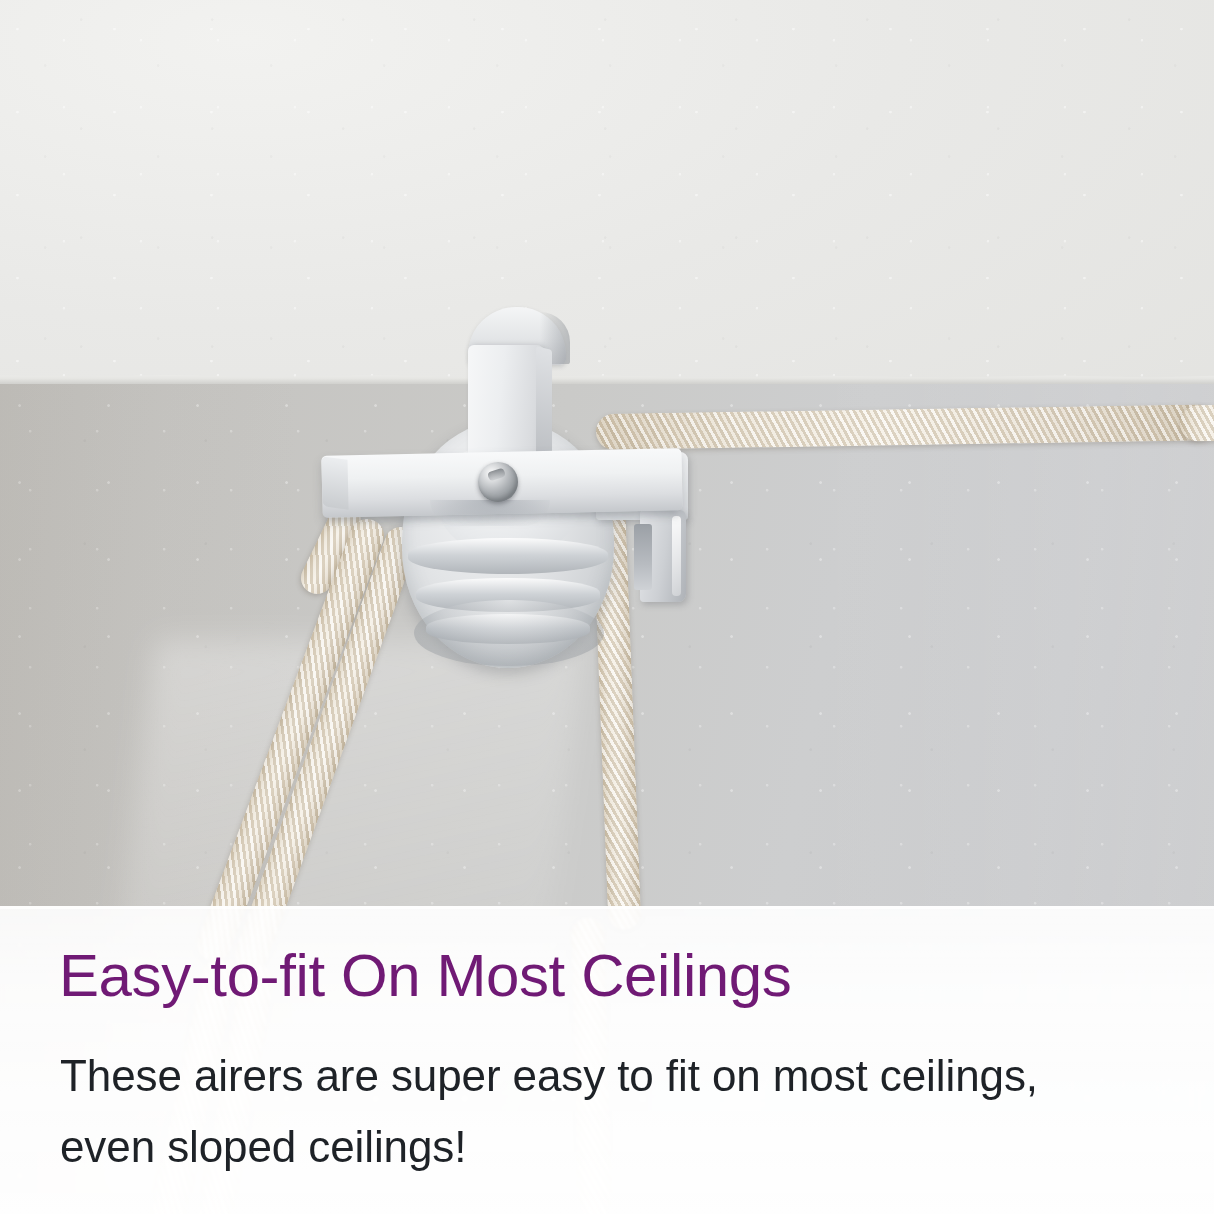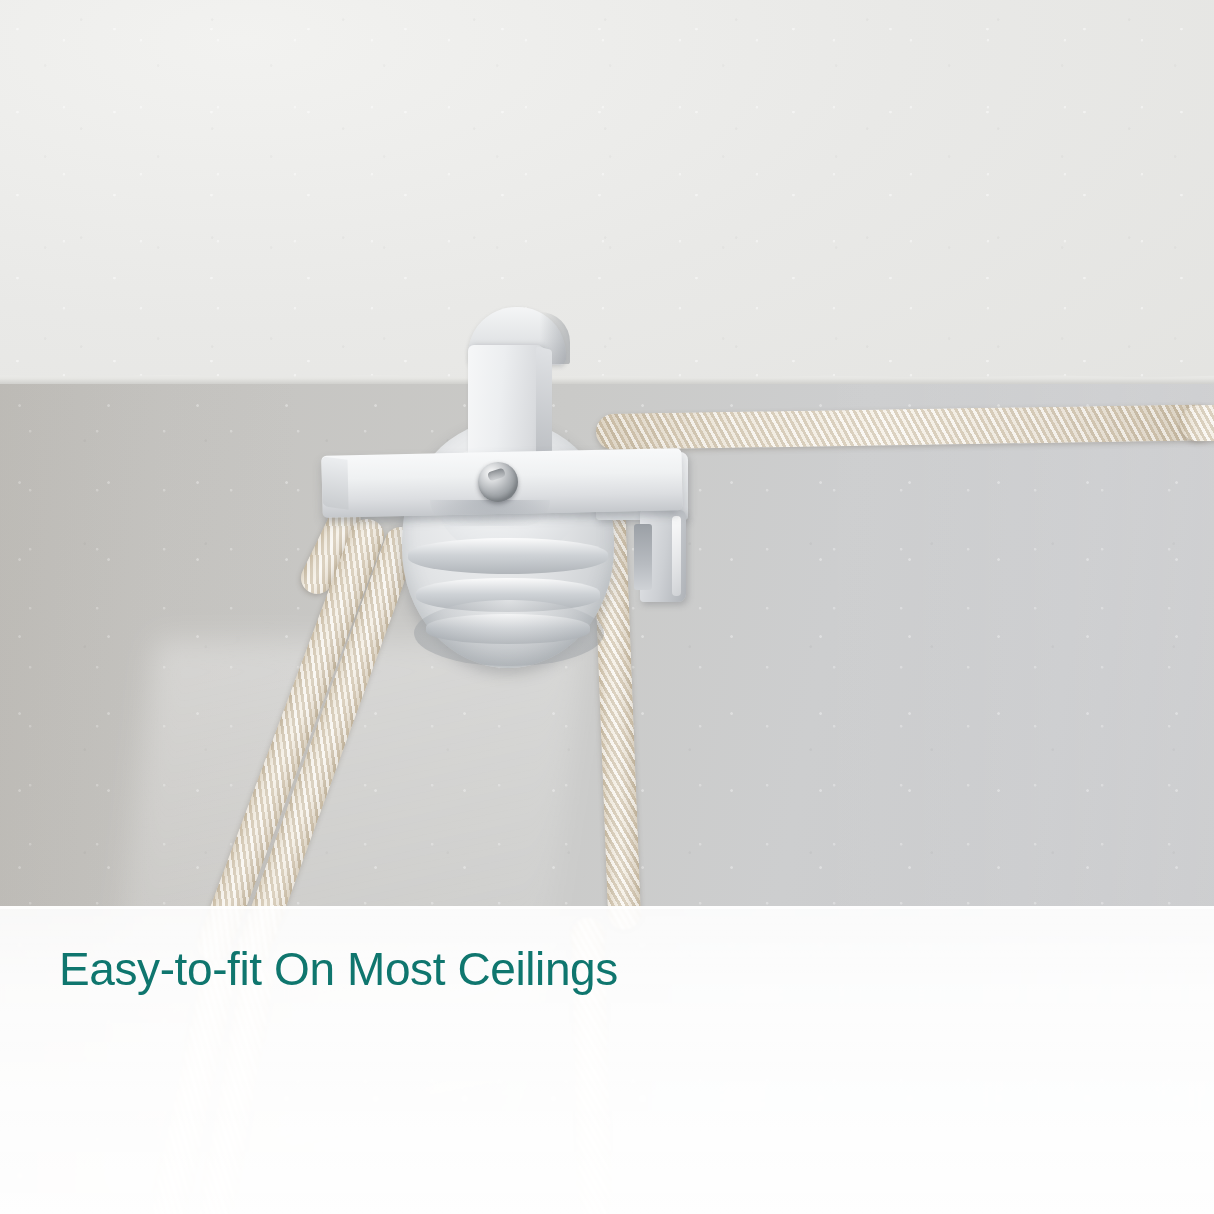--- a/index.html
+++ b/index.html
@@ -278,25 +278,25 @@
     backdrop-filter: blur(1px);
   }
   .overlay-top-edge{
     position:absolute; left:0; top:906px; width:1214px; height:3px;
     background:rgba(255,255,255,.72);
   }
 
   .headline{
     position:absolute;
     left:59px; top:946px;
-    font-size:46px;
+    font-size:60px;
     line-height:1.0;
     font-weight:400;
     letter-spacing:-0.4px;
-    color:#0f766e;
+    color:#701a75;
     white-space:nowrap;
   }
   .subtext{
     position:absolute;
     left:60px; top:1040px;
     width:1100px;
     font-size:44px;
     line-height:1.62;
     font-weight:400;
     letter-spacing:-0.1px;
@@ -354,14 +354,18 @@
     <div class="rope rope-l1b"></div>
     <div class="rope rope-l2b"></div>
     <div class="rope rope-r1b"></div>
   </div>
 
   <div class="overlay"></div>
   <div class="overlay-top-edge"></div>
 
   <div class="headline">Easy-to-fit On Most Ceilings</div>
 
+  <div class="subtext">
+    <div>These airers are super easy to fit on most ceilings,</div>
+    <div>even sloped ceilings!</div>
+  </div>
 
 </div>
 
 </body></html>

